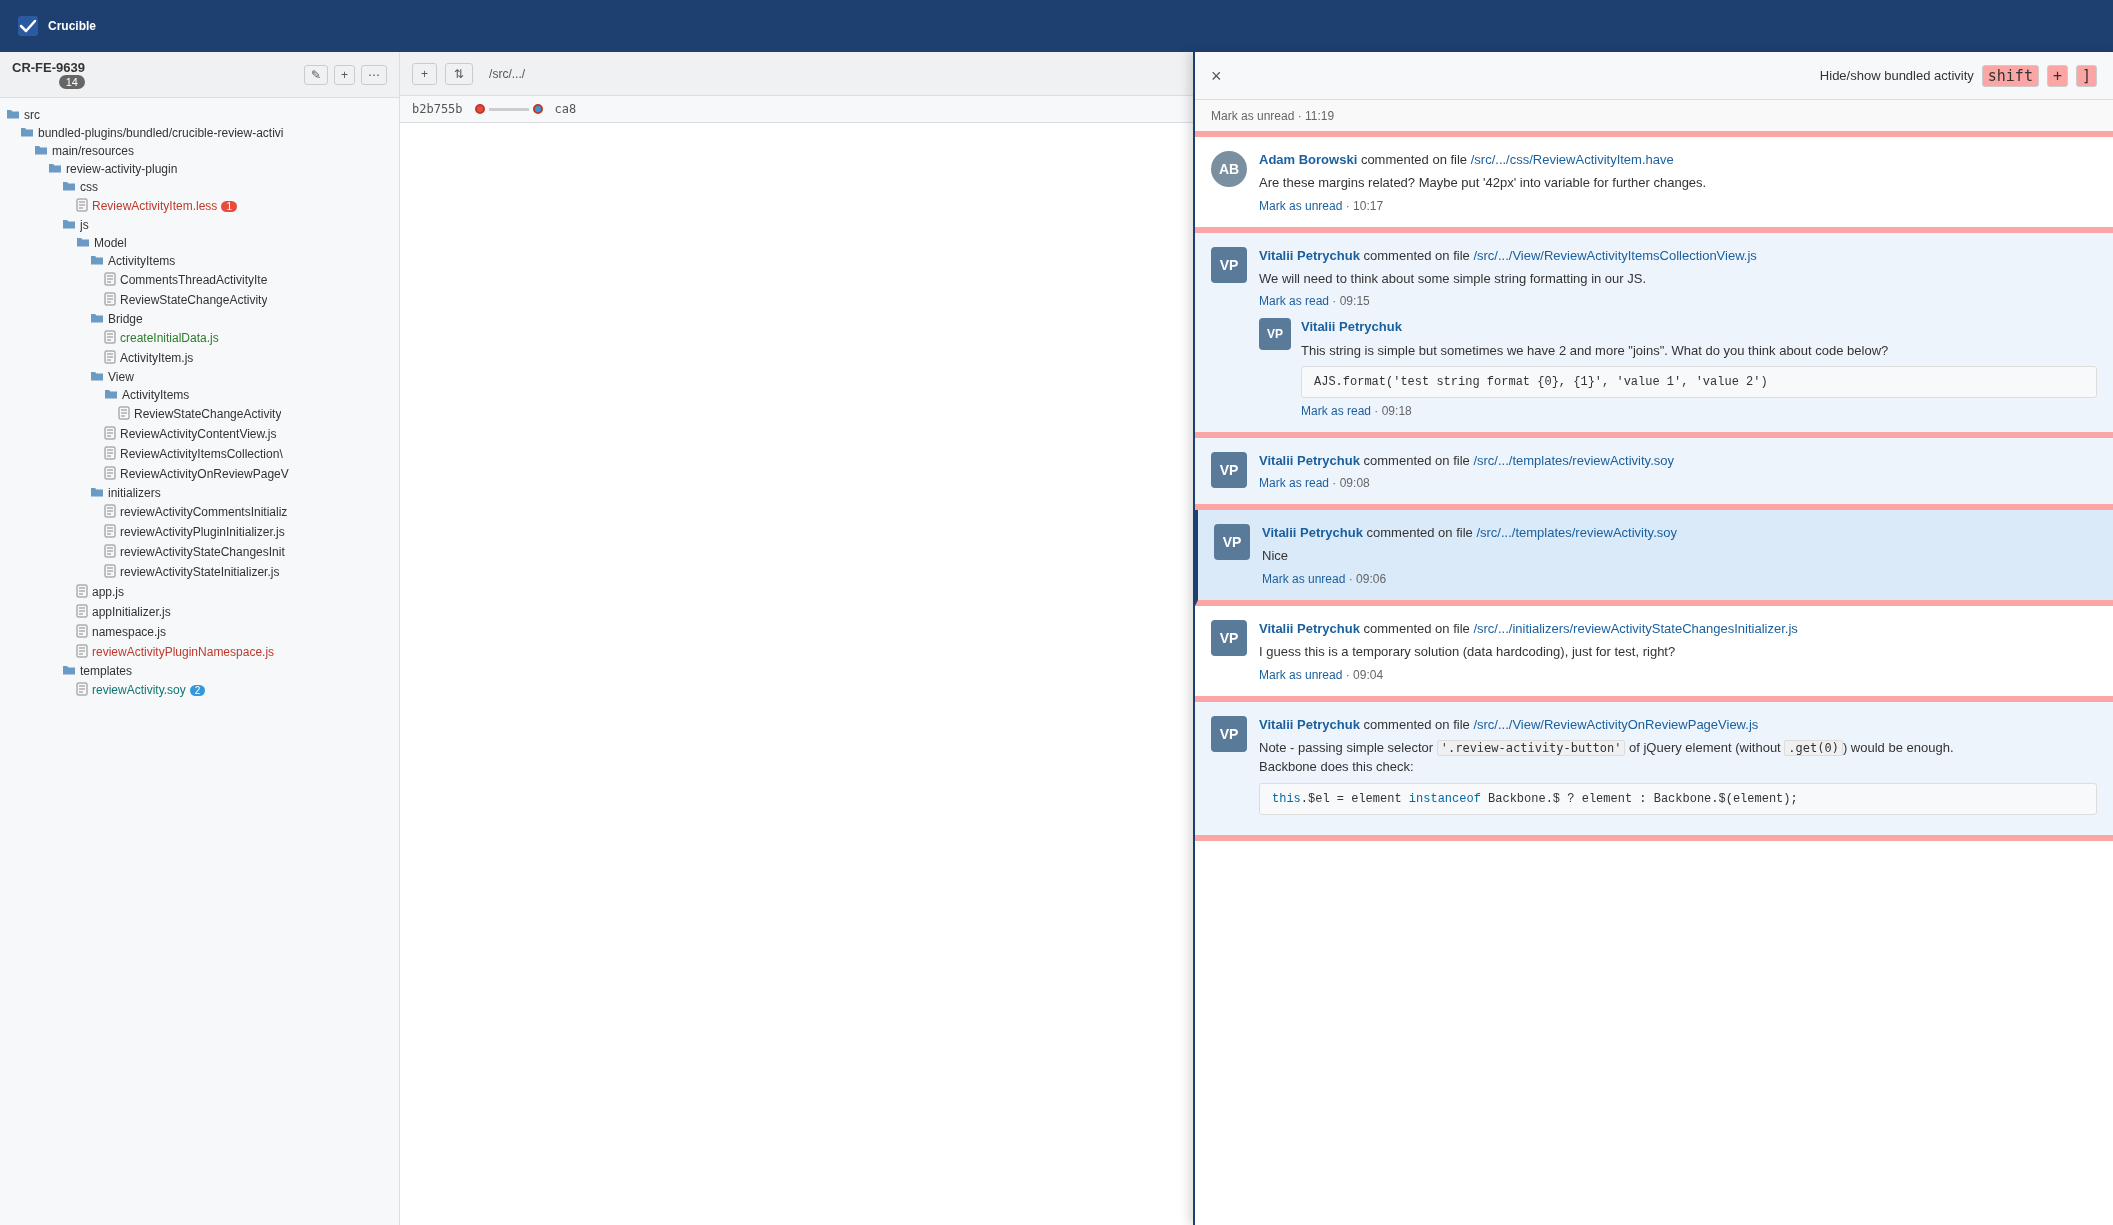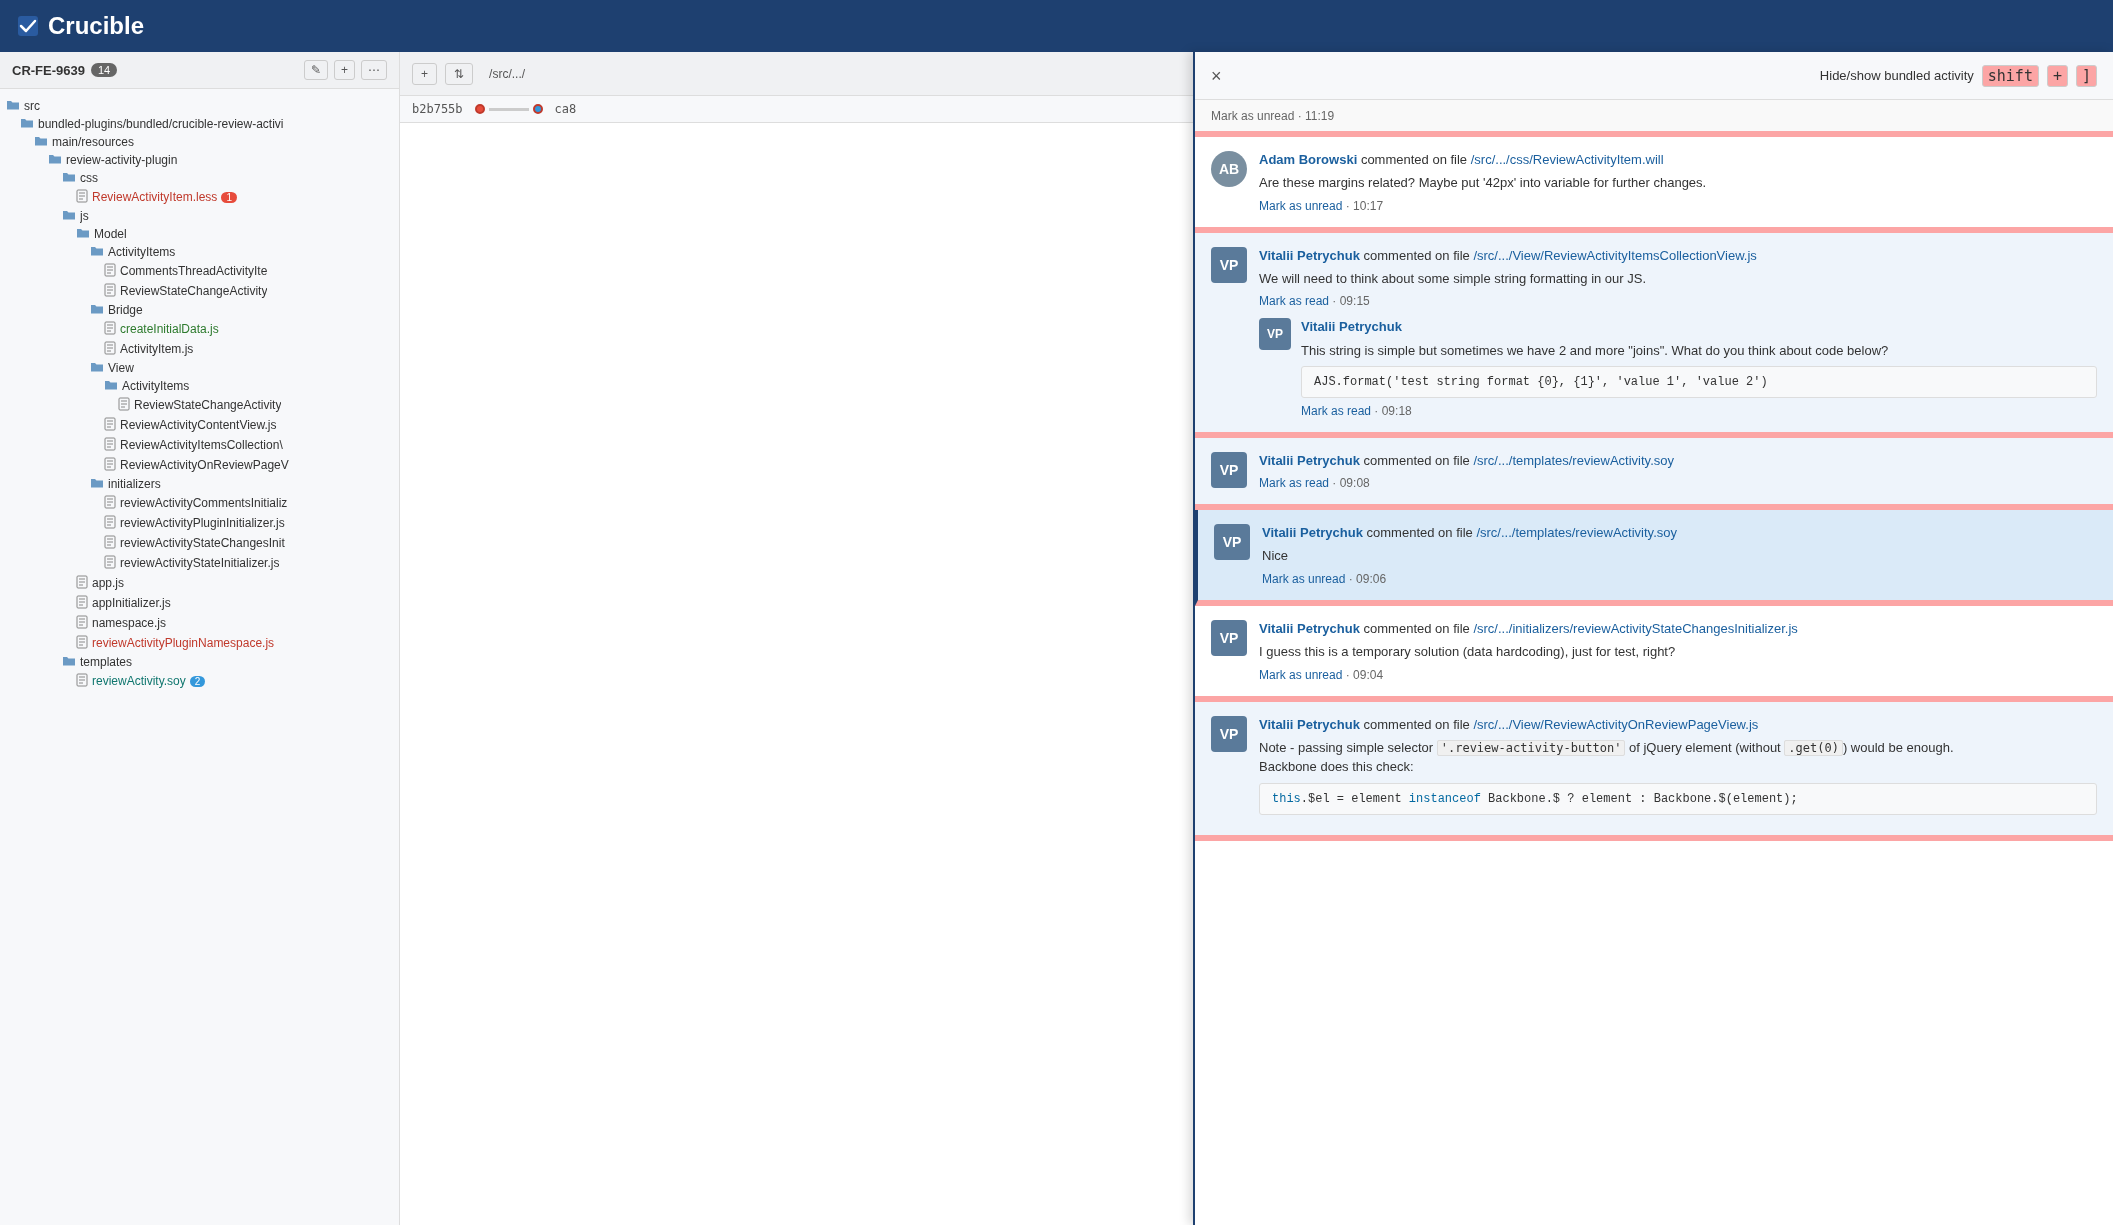--- a/index.html
+++ b/index.html
@@ -11,21 +11,21 @@
       height: 52px;
       display: flex;
       align-items: center;
       padding: 0 16px;
       color: white;
     }
     .top-nav-logo {
       display: flex;
       align-items: center;
       gap: 8px;
-      font-size: 24px;
+      font-size: 12px;
       font-weight: bold;
       color: white;
     }
     .logo-icon {
       width: 24px;
       height: 24px;
     }
 
     
     .main-layout {
@@ -357,21 +357,21 @@
       <polyline points="5,12 10,17 19,7" stroke="white" stroke-width="2.5" fill="none" stroke-linecap="round" stroke-linejoin="round"></polyline>
     </svg>
     <span>Crucible</span>
   </div>
 </nav>
 
 <div class="main-layout">
 
   <div class="sidebar">
     <div class="sidebar-header">
-      <div style="display:flex;align-items:flex-start;">
+      <div style="display:flex;align-items:flex-end;flex-direction:column;">
         <span class="review-id">CR-FE-9639</span>
         <span class="badge">14</span>
       </div>
       <div class="sidebar-actions">
         <button class="sidebar-action-btn">✎</button>
         <button class="sidebar-action-btn">+</button>
         <button class="sidebar-action-btn">⋯</button>
       </div>
     </div>
 
@@ -691,21 +691,21 @@
           <span class="activity-footer">Mark as unread · 11:19</span>
         </div>
       </div>
 
       <div class="activity-item">
         <div class="avatar" style="background:#7a8fa0;border-radius:18px;">AB</div>
         <div class="activity-content">
           <div class="activity-header-line">
             <a class="activity-author">Adam Borowski</a>
             <span class="activity-description"> commented on file </span>
-            <a class="activity-file-link">/src/.../css/ReviewActivityItem.will</a>
+            <a class="activity-file-link">/src/.../css/ReviewActivityItem.have</a>
           </div>
           <div class="activity-body">Are these margins related? Maybe put '42px' into variable for further changes.</div>
           <div class="activity-footer">
             <a class="mark-link">Mark as unread</a> · 10:17
           </div>
         </div>
       </div>
 
       <div class="activity-item highlighted">
         <div class="avatar" style="background:#5a7a9a;">VP</div>

